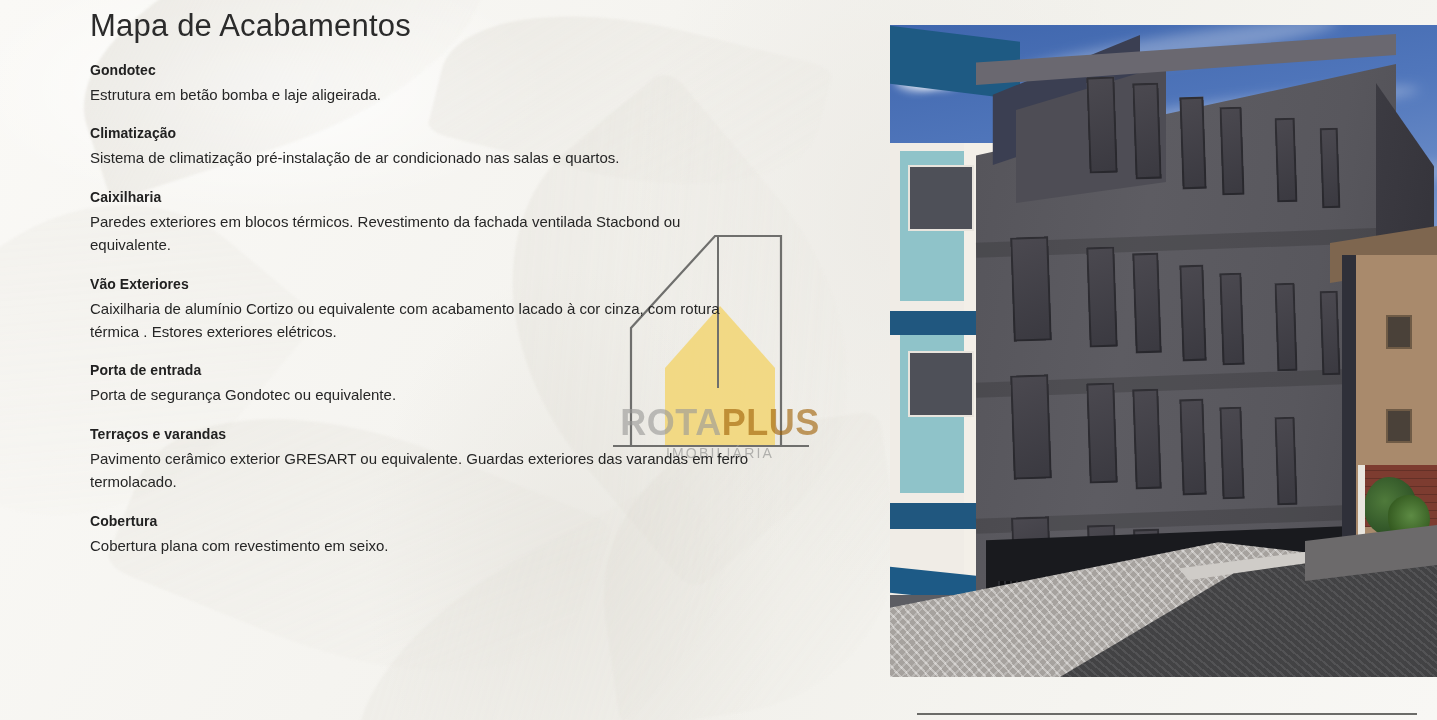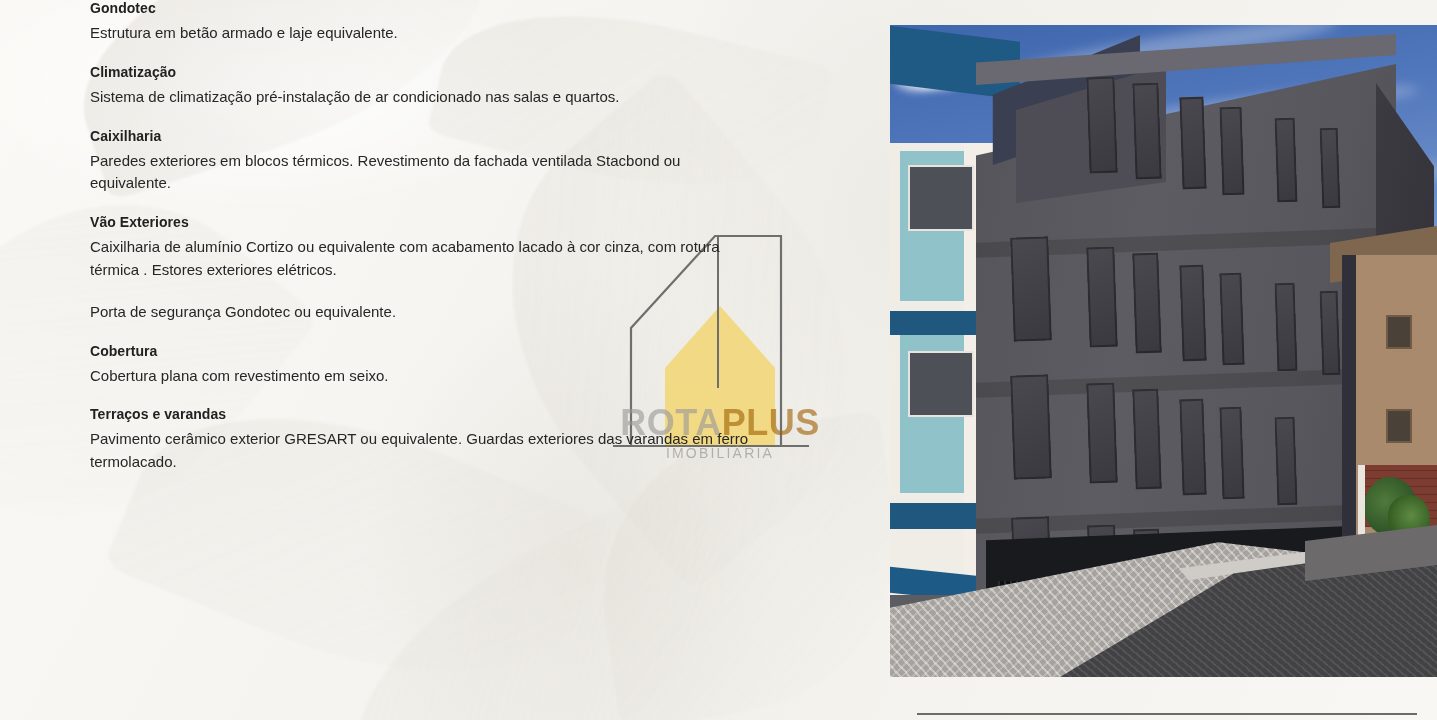--- a/index.html
+++ b/index.html
@@ -334,54 +334,56 @@
       <line x1="123" y1="8" x2="123" y2="160" stroke="#6f6f6d" stroke-width="2"></line>
       <line x1="18" y1="218" x2="214" y2="218" stroke="#6f6f6d" stroke-width="2"></line>
     </svg>
   </div>
   <div class="wm-text">
     <div class="wm-brand"><span class="b1">ROTA</span><span class="b2">PLUS</span></div>
     <div class="wm-sub">IMOBILIÁRIA</div>
   </div>
 
   <div class="content">
+    <h1 class="doc-title">Mapa de Acabamentos</h1>
 
     <div class="section">
       <div class="sec-head">Gondotec</div>
-      <div class="sec-body">Estrutura em betão armado e laje equivalente.</div>
+      <div class="sec-body">Estrutura em betão bomba e laje aligeirada.</div>
     </div>
 
     <div class="section">
       <div class="sec-head">Climatização</div>
       <div class="sec-body">Sistema de climatização pré-instalação de ar condicionado nas salas e quartos.</div>
     </div>
 
 
     <div class="section">
       <div class="sec-head">Caixilharia</div>
       <div class="sec-body">Paredes exteriores em blocos térmicos. Revestimento da fachada ventilada Stacbond ou equivalente.</div>
     </div>
 
     <div class="section">
       <div class="sec-head">Vão Exteriores</div>
       <div class="sec-body">Caixilharia de alumínio Cortizo ou equivalente com acabamento lacado à cor cinza, com rotura térmica .  Estores exteriores elétricos.</div>
     </div>
 
     <div class="section">
+      <div class="sec-head">Porta de entrada</div>
       <div class="sec-body">Porta de segurança Gondotec ou equivalente.</div>
+    </div>
+
+    <div class="section">
+      <div class="sec-head">Terraços e varandas</div>
+      <div class="sec-body">Pavimento cerâmico exterior GRESART ou equivalente. Guardas exteriores das varandas em ferro termolacado.</div>
     </div>
 
     <div class="section">
       <div class="sec-head">Cobertura</div>
       <div class="sec-body">Cobertura plana com revestimento em seixo.</div>
-    </div>
-
-    <div class="section">
-      <div class="sec-head">Terraços e varandas</div>
-      <div class="sec-body">Pavimento cerâmico exterior GRESART ou equivalente. Guardas exteriores das varandas em ferro termolacado.</div>
     </div>
   </div>
 
   <div class="photo-wrap">
     <div class="photo">
 
       <div class="sky"></div>
       <div class="wisp w1"></div>
       <div class="wisp w2"></div>
       <div class="wisp w3"></div>

